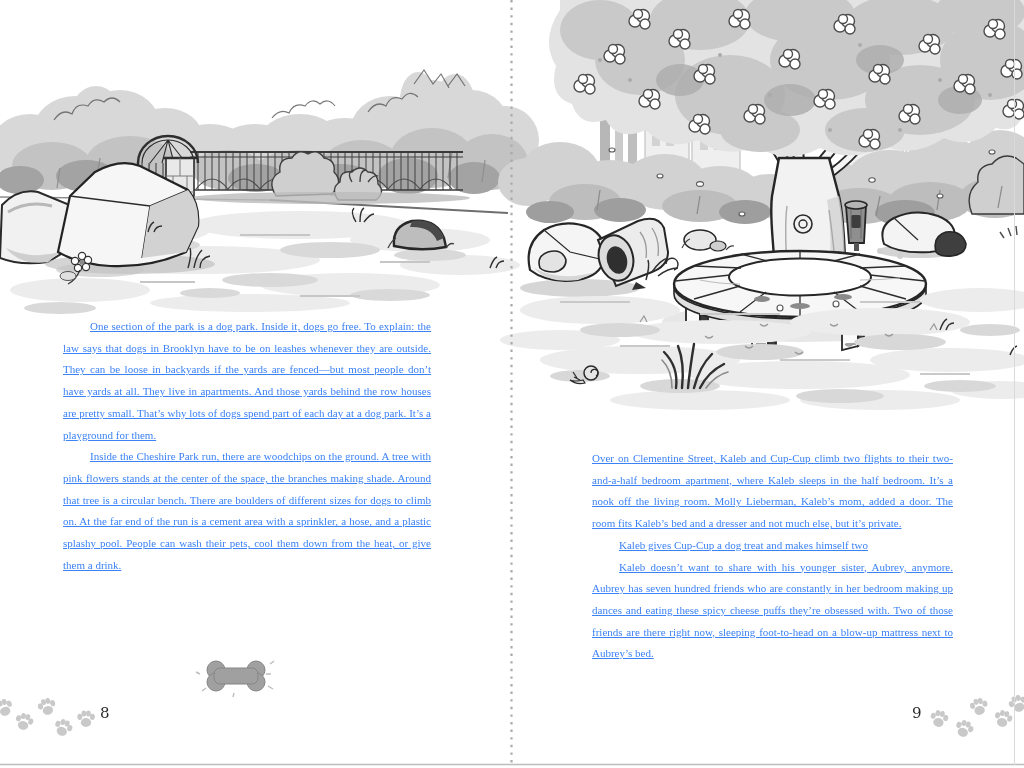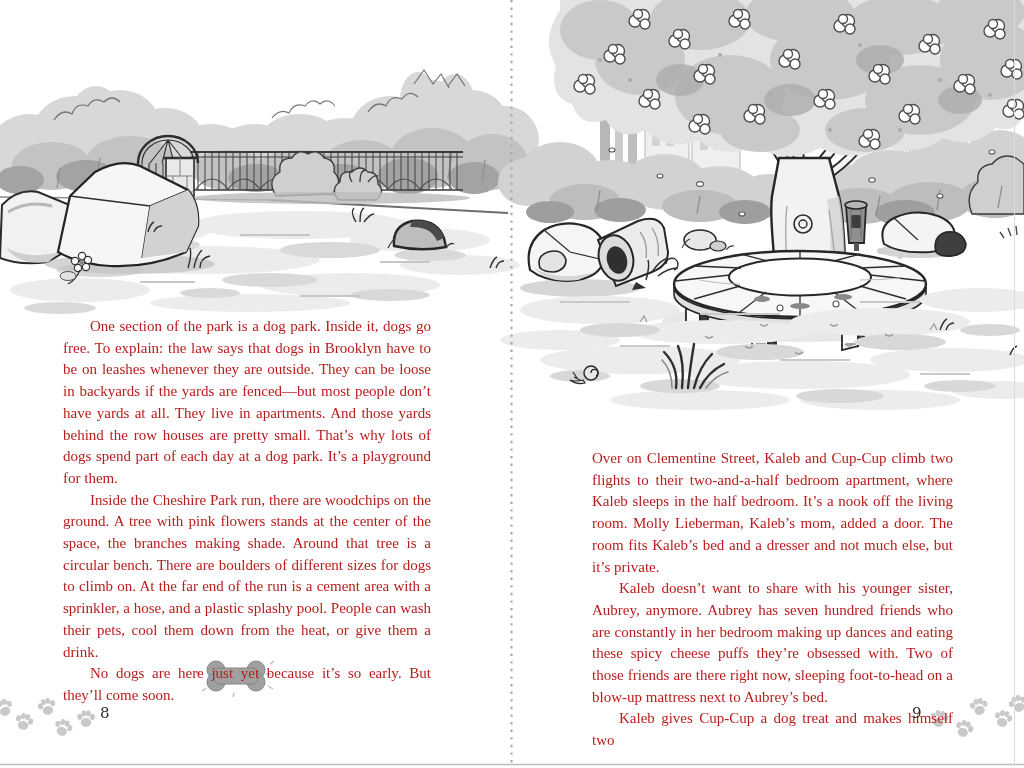--- a/index.html
+++ b/index.html
@@ -2,23 +2,23 @@
 <html><head>
 <meta charset="utf-8">
 <style>
   html,body{margin:0;padding:0;}
   body{
     width:1024px;height:768px;position:relative;overflow:hidden;
     background:#ffffff;font-family:"Liberation Serif", serif;
   }
   #art{position:absolute;left:0;top:0;z-index:0;pointer-events:none;}
   .textblock{
-    position:absolute;z-index:1;color:#b91c1c;
+    position:absolute;z-index:1;color:#3b82f6;
     font-family:"Liberation Serif", serif;
-    font-size:15px;line-height:21.7px;text-align:justify;
+    font-size:11px;line-height:21.7px;text-align:justify;text-decoration:underline;
   }
   .textblock p{margin:0;}
   .textblock p.indent{text-indent:27px;}
   #left-text{left:63px;top:316px;width:368px;}
   #right-text{left:592px;top:448px;width:361px;}
   .pagenum{
     position:absolute;z-index:1;color:#2b2b2b;
     font-family:"DejaVu Serif", serif;font-size:15px;
   }
   #pagenum-left{left:100px;top:704px;}
@@ -523,23 +523,22 @@
   </g>
 
   <line x1="511.5" y1="0" x2="511.5" y2="763" stroke="#ababab" stroke-width="2.2" stroke-dasharray="2.4 5.2"></line>
   <line x1="0" y1="764.5" x2="1024" y2="764.5" stroke="#bdbdbd" stroke-width="1.5"></line>
   <line x1="1014.5" y1="0" x2="1014.5" y2="765" stroke="#dadada" stroke-width="1"></line>
 </svg>
 
 <div class="textblock" id="left-text">
   <p class="indent">One section of the park is a dog park. Inside it, dogs go free. To explain: the law says that dogs in Brooklyn have to be on leashes whenever they are outside. They can be loose in backyards if the yards are fenced—but most people don’t have yards at all. They live in apartments. And those yards behind the row houses are pretty small. That’s why lots of dogs spend part of each day at a dog park. It’s a playground for them.</p>
   <p class="indent">Inside the Cheshire Park run, there are woodchips on the ground. A tree with pink flowers stands at the center of the space, the branches making shade. Around that tree is a circular bench. There are boulders of different sizes for dogs to climb on. At the far end of the run is a cement area with a sprinkler, a hose, and a plastic splashy pool. People can wash their pets, cool them down from the heat, or give them a drink.</p>
-  <p class="indent">No dogs are here just yet because it’s so early. But they’ll come soon.</p>
 </div>
 
 <div class="textblock" id="right-text">
   <p>Over on Clementine Street, Kaleb and Cup-Cup climb two flights to their two-and-a-half bedroom apartment, where Kaleb sleeps in the half bedroom. It’s a nook off the living room. Molly Lieberman, Kaleb’s mom, added a door. The room fits Kaleb’s bed and a dresser and not much else, but it’s private.</p>
+  <p class="indent">Kaleb gives Cup-Cup a dog treat and makes himself two</p>
   <p class="indent">Kaleb doesn’t want to share with his younger sister, Aubrey, anymore. Aubrey has seven hundred friends who are constantly in her bedroom making up dances and eating these spicy cheese puffs they’re obsessed with. Two of those friends are there right now, sleeping foot-to-head on a blow-up mattress next to Aubrey’s bed.</p>
-  <p class="indent">Kaleb gives Cup-Cup a dog treat and makes himself two</p>
 </div>
 
 <span class="pagenum" id="pagenum-left">8</span>
 <span class="pagenum" id="pagenum-right">9</span>
 
 </body></html>

